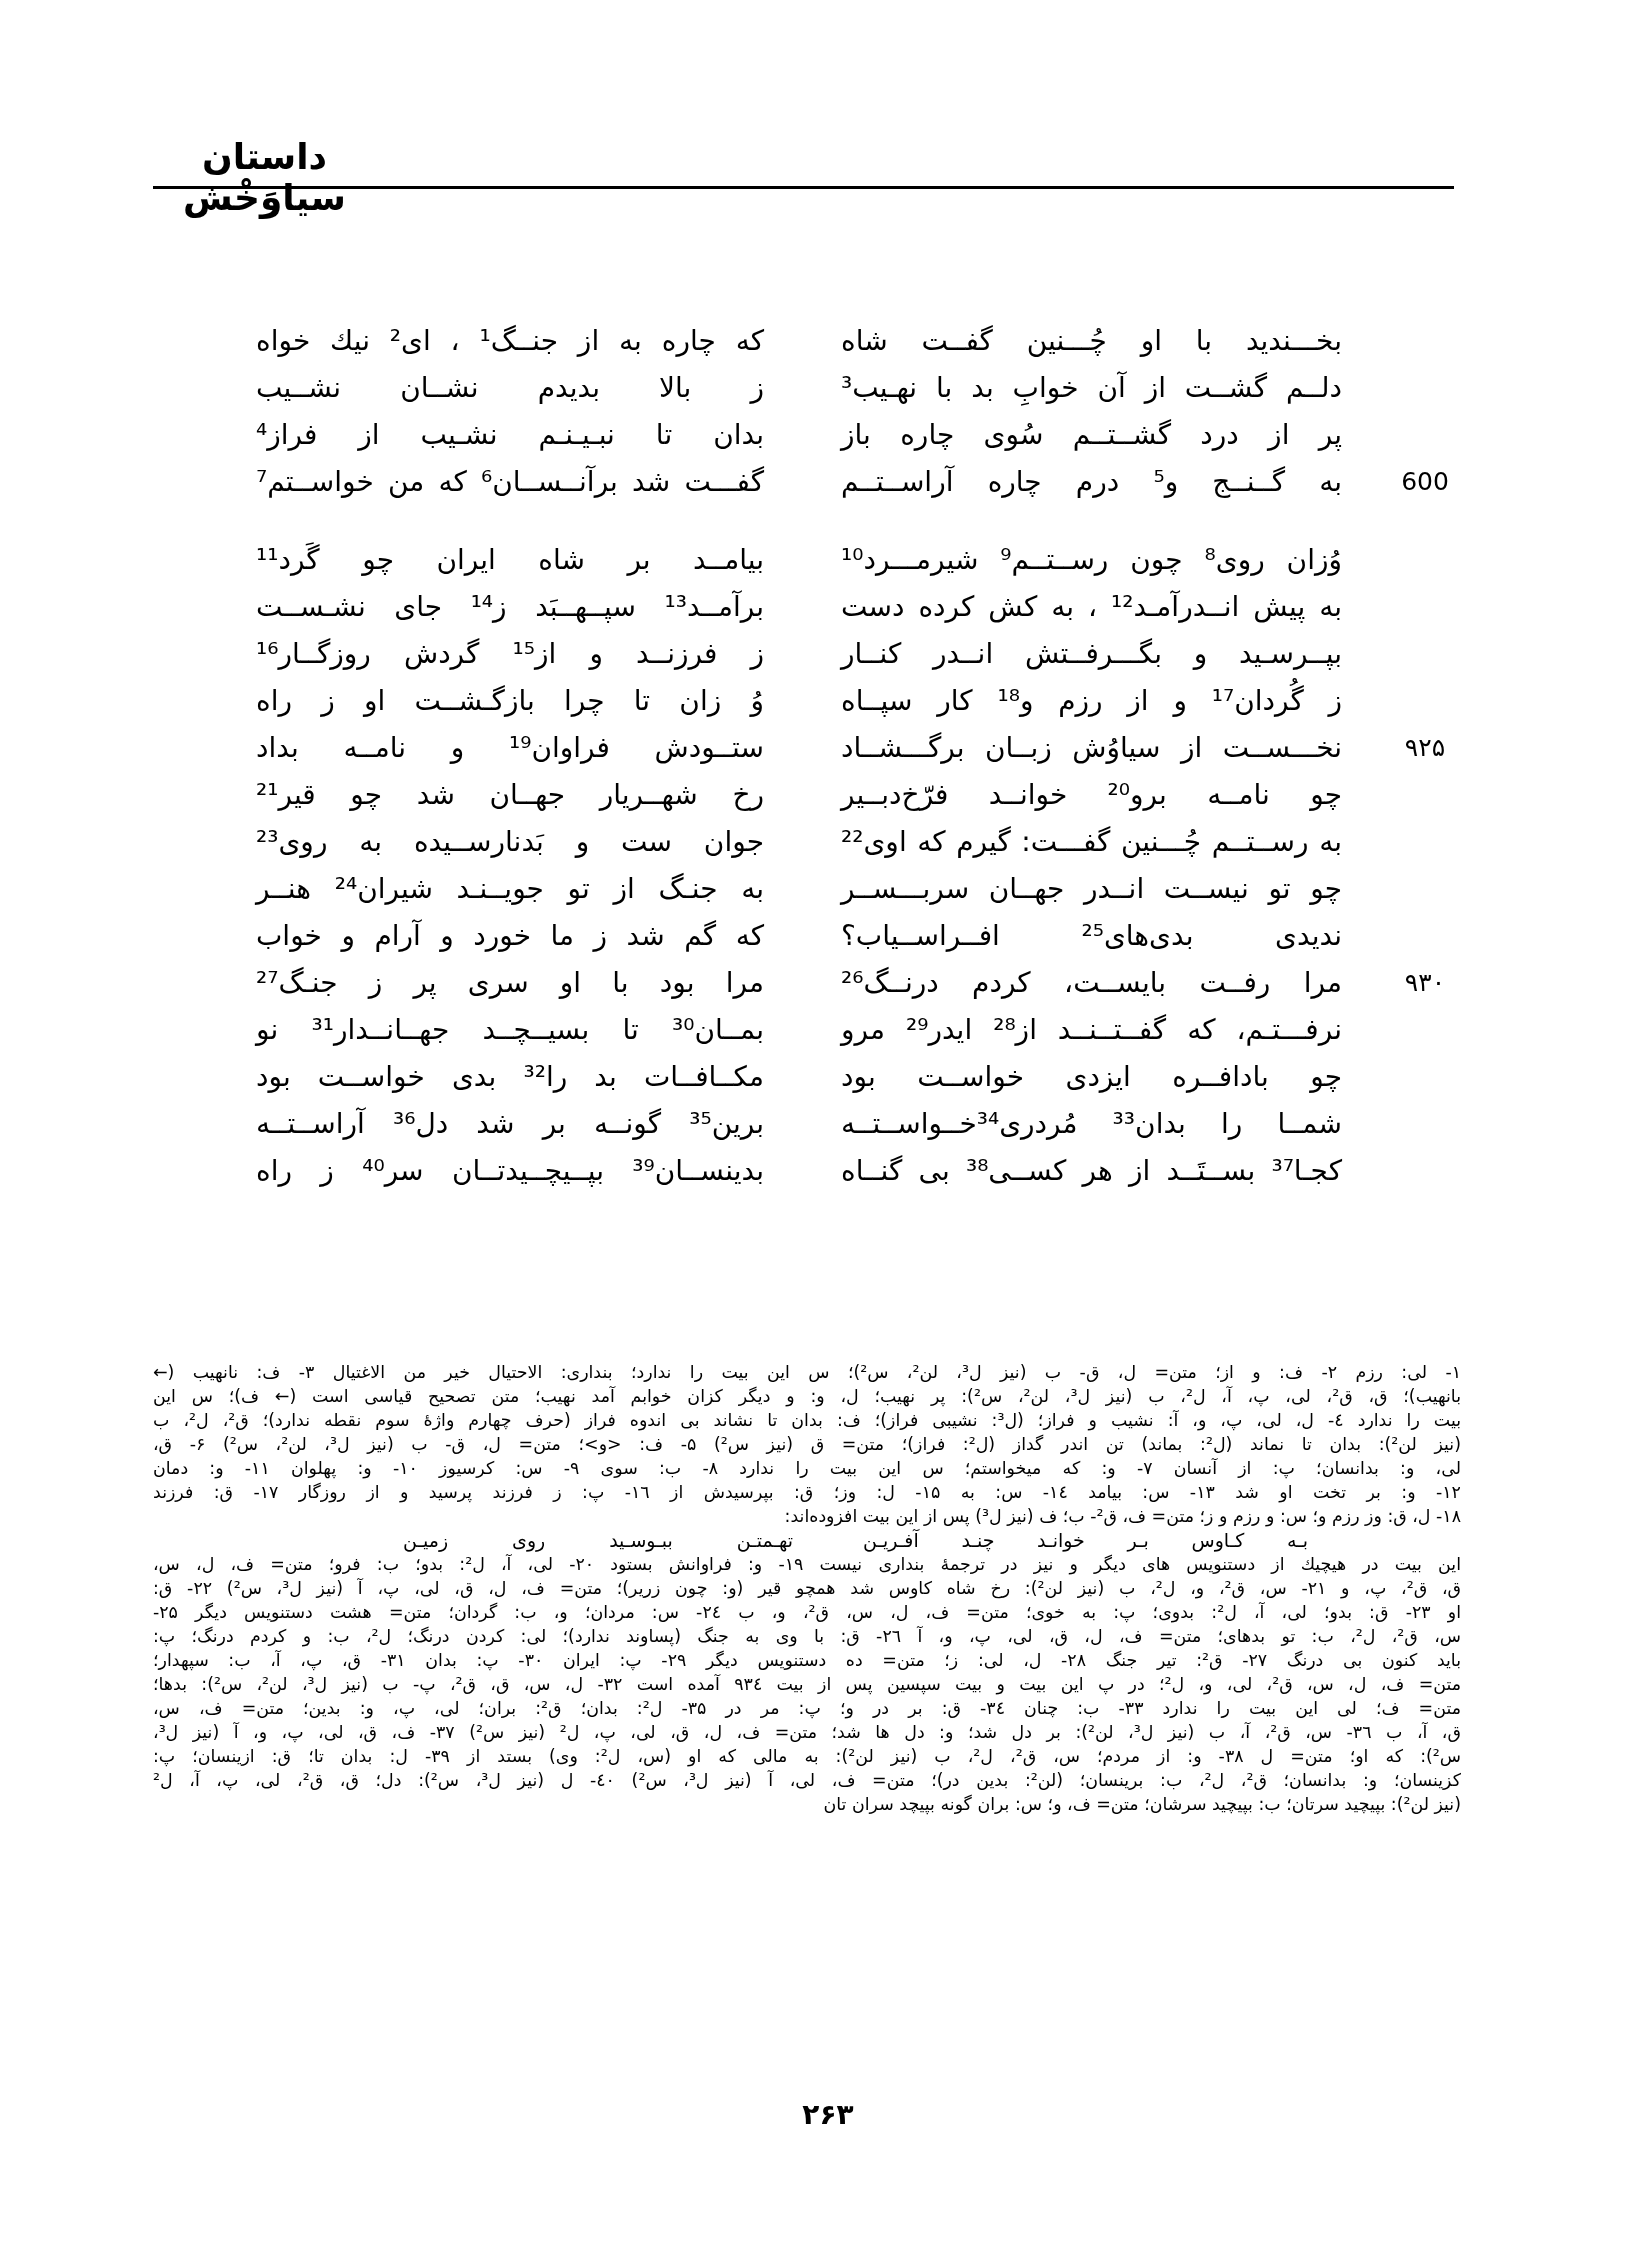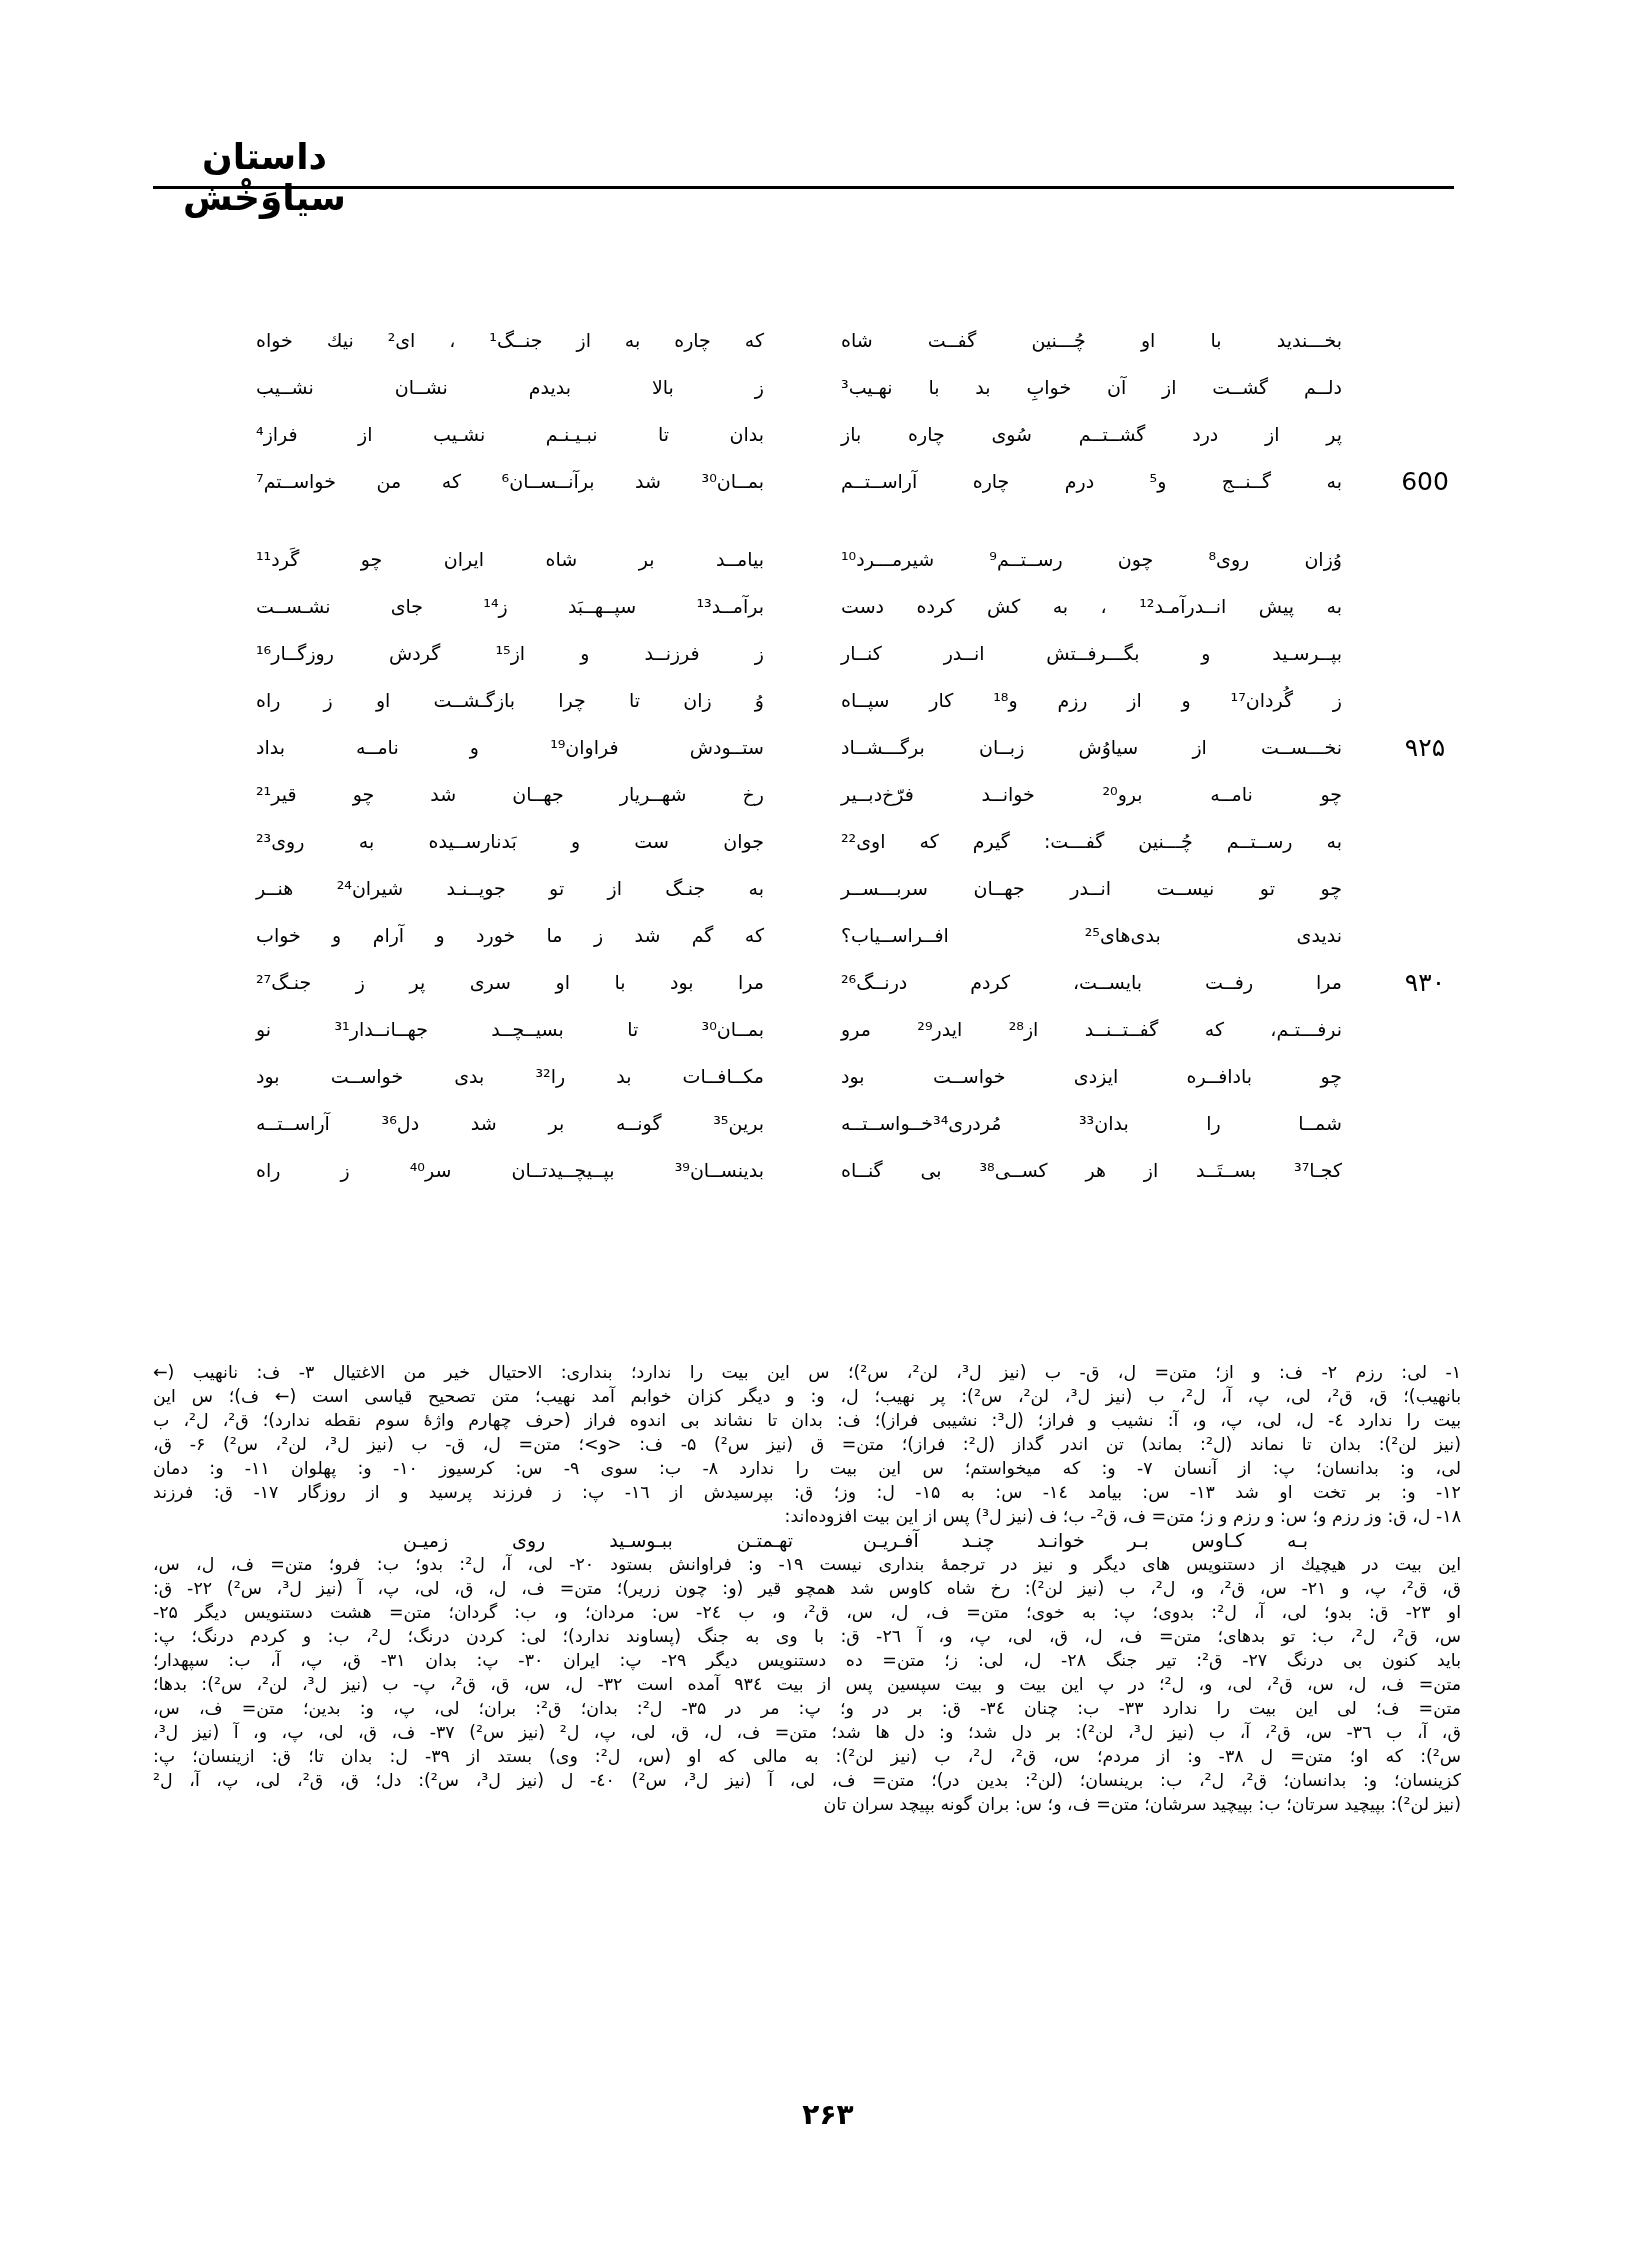--- a/index.html
+++ b/index.html
@@ -5,21 +5,21 @@
   html, body { margin: 0; padding: 0; background: #ffffff; }
   body { width: 1650px; height: 2250px; position: relative; overflow: hidden;
          font-family: "DejaVu Sans", sans-serif; color: #000; }
   .running-head { position: absolute; left: 153px; top: 136px; width: 223px; text-align: center;
                   font-size: 36px; font-weight: bold; direction: rtl; }
   .head-rule { position: absolute; left: 153px; top: 186px; width: 1301px; height: 2.8px; background: #000; }
 
   .poem { position: absolute; left: 250px; top: 317px; width: 1224px; }
   .verse-row { position: relative; height: 47px; }
   .verse-row.gap { margin-top: 31px; }
-  .hemi { position: absolute; top: 0; font-size: 19px; line-height: 47px; white-space: nowrap;
+  .hemi { position: absolute; top: 0; font-size: 28px; line-height: 47px; white-space: nowrap;
           text-align: justify; text-align-last: justify; direction: rtl; }
   .hemi.first { right: 132px; width: 501px; }
   .hemi.second { right: 710px; width: 508px; }
   .verse-num { position: absolute; right: 21px; top: 0; font-size: 25px; line-height: 47px; width: 56px; text-align: center; }
 
   .footnotes { position: absolute; left: 153px; top: 1360px; width: 1308px; direction: rtl;
                font-size: 17.4px; line-height: 24px; text-align: justify; }
   .fn-line { display: block; white-space: nowrap; overflow: hidden; text-align: justify; text-align-last: justify; height: 24px; }
   .fn-line.short { text-align-last: right; }
   .fn-couplet { display: block; height: 24px; position: relative; font-size: 19px; }
@@ -47,21 +47,21 @@
       <span class="hemi second">ز بالا بدیدم نشــان نشــیب</span>
     </div>
     <div class="verse-row">
       <span class="verse-num"></span>
       <span class="hemi first">پر از درد گشــتــم سُوی چاره باز</span>
       <span class="hemi second">بدان تا نبـیـنـم نشـیب از فراز⁴</span>
     </div>
     <div class="verse-row">
       <span class="verse-num">600</span>
       <span class="hemi first">به گــنــج و⁵ درم چاره آراســتــم</span>
-      <span class="hemi second">بمــان³⁰ شد برآنــســان⁶ که من خواســتم⁷</span>
+      <span class="hemi second">گفـــت شد برآنــســان⁶ که من خواســتم⁷</span>
     </div>
     <div class="verse-row gap">
       <span class="verse-num"></span>
       <span class="hemi first">وُزان روی⁸ چون رســتــم⁹ شیرمـــرد¹⁰</span>
       <span class="hemi second">بیامــد بر شاه ایران چو گَرد¹¹</span>
     </div>
     <div class="verse-row">
       <span class="verse-num"></span>
       <span class="hemi first">به پیش انــدرآمـد¹² ، به کش کرده دست</span>
       <span class="hemi second">برآمــد¹³ سپــهــبَد ز¹⁴ جای نشـســت</span>

